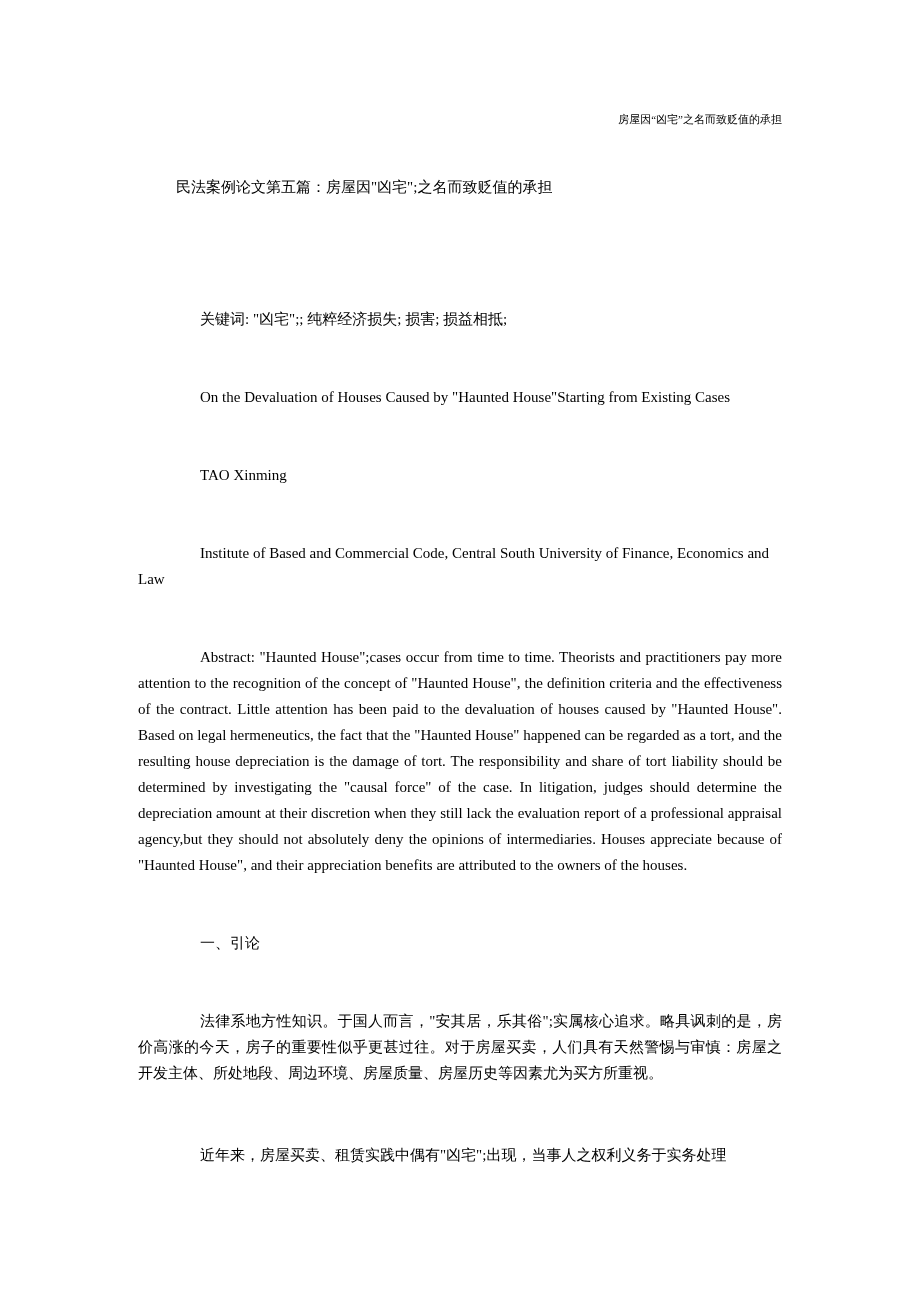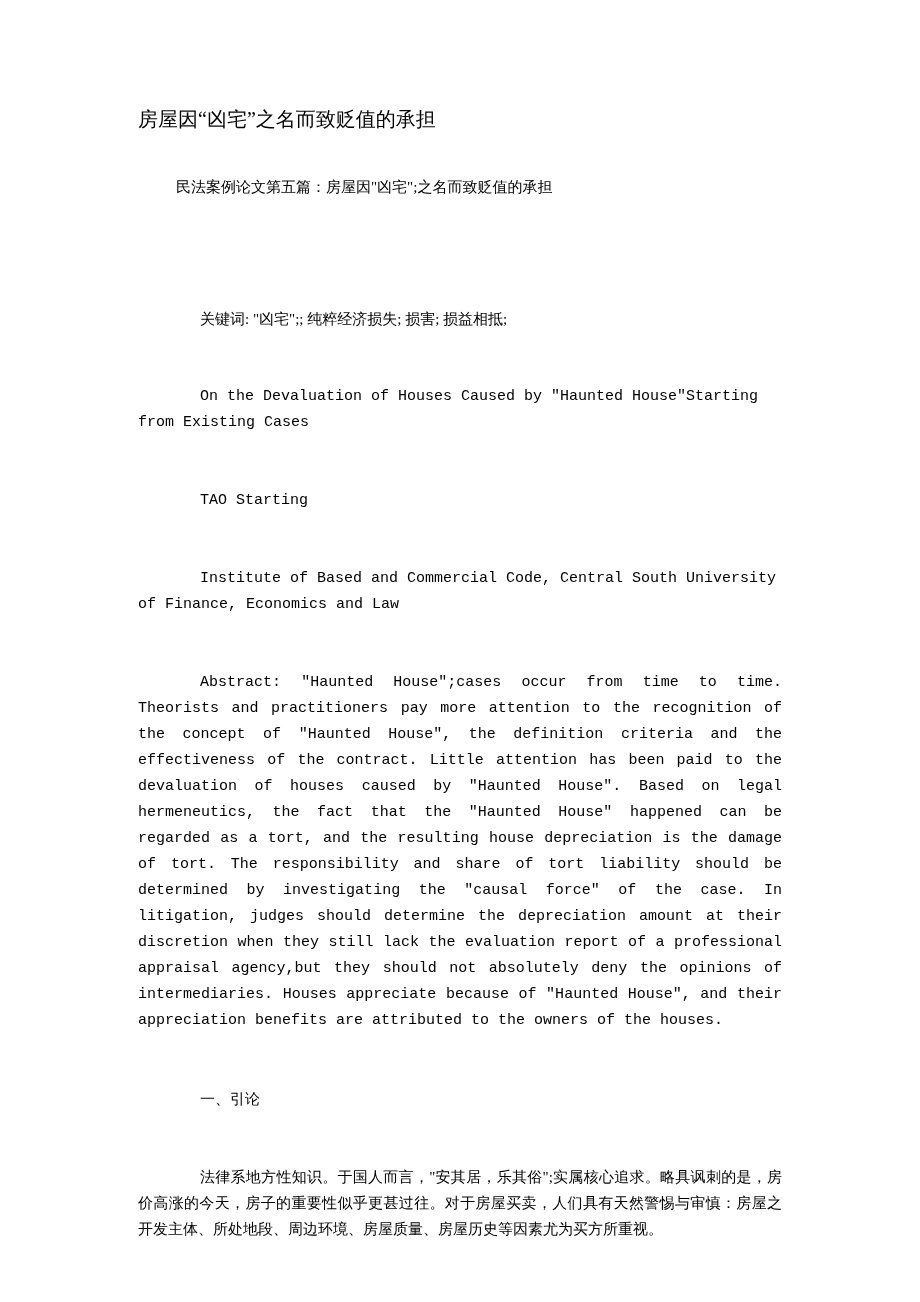--- a/index.html
+++ b/index.html
@@ -13,33 +13,33 @@
     height: 1302px;
     background: #ffffff;
     box-sizing: border-box;
     padding: 106px 138px 0 138px;
     overflow: hidden;
     color: #000000;
   }
   .title {
     margin: 0;
     font-family: "Liberation Serif", "DejaVu Serif", serif;
-    font-size: 20px;
+    font-size: 11px;
     font-weight: normal;
     line-height: 26px;
-    text-align: left;
+    text-align: right;
   }
   .para {
     margin: 0;
     font-size: 15px;
     line-height: 26px;
     text-align: left;
   }
   .cjk { font-family: "Liberation Serif", "DejaVu Serif", serif; }
-  .en  { font-family: Liberation Mono, monospace; }
+  .en  { font-family: Liberation Serif, serif; }
   .justify { text-align: justify; }
   .indent-sm { text-indent: 38px; }
   .indent    { text-indent: 62px; }
   .gap-std { margin-top: 52px; }
   .gap-sm  { margin-top: 42px; }
   .gap-xl  { margin-top: 106px; }
   .gap-last { margin-top: 56px; }
 </style>
 </head>
 <body>
@@ -47,21 +47,21 @@
 <div class="page">
 
   <h1 class="title">房屋因“凶宅”之名而致贬值的承担</h1>
 
   <p class="para cjk indent-sm gap-sm">民法案例论文第五篇：房屋因"凶宅";之名而致贬值的承担</p>
 
   <p class="para cjk indent gap-xl">关键词: "凶宅";; 纯粹经济损失; 损害; 损益相抵;</p>
 
   <p class="para en indent gap-std">On the Devaluation of Houses Caused by "Haunted House"Starting from Existing Cases</p>
 
-  <p class="para en indent gap-std">TAO Starting</p>
+  <p class="para en indent gap-std">TAO Xinming</p>
 
   <p class="para en indent gap-std">Institute of Based and Commercial Code, Central South University of Finance, Economics and Law</p>
 
   <p class="para en indent justify gap-std">Abstract: "Haunted House";cases occur from time to time. Theorists and practitioners pay more attention to the recognition of the concept of "Haunted House", the definition criteria and the effectiveness of the contract. Little attention has been paid to the devaluation of houses caused by "Haunted House". Based on legal hermeneutics, the fact that the "Haunted House" happened can be regarded as a tort, and the resulting house depreciation is the damage of tort. The responsibility and share of tort liability should be determined by investigating the "causal force" of the case. In litigation, judges should determine the depreciation amount at their discretion when they still lack the evaluation report of a professional appraisal agency,but they should not absolutely deny the opinions of intermediaries. Houses appreciate because of "Haunted House", and their appreciation benefits are attributed to the owners of the houses.</p>
 
   <p class="para cjk indent gap-std">一、引论</p>
 
   <p class="para cjk indent justify gap-std">法律系地方性知识。于国人而言，"安其居，乐其俗";实属核心追求。略具讽刺的是，房价高涨的今天，房子的重要性似乎更甚过往。对于房屋买卖，人们具有天然警惕与审慎：房屋之开发主体、所处地段、周边环境、房屋质量、房屋历史等因素尤为买方所重视。</p>
 
   <p class="para cjk indent gap-last">近年来，房屋买卖、租赁实践中偶有"凶宅";出现，当事人之权利义务于实务处理</p>

